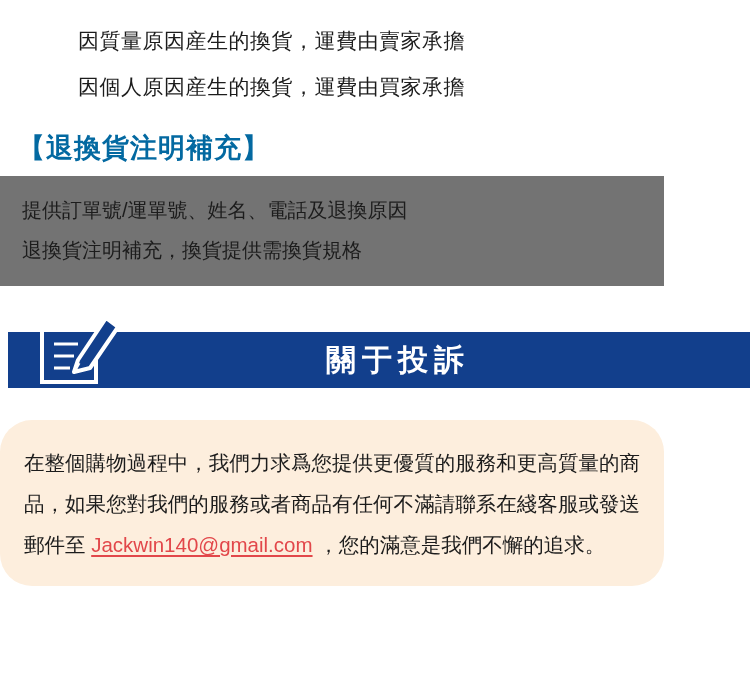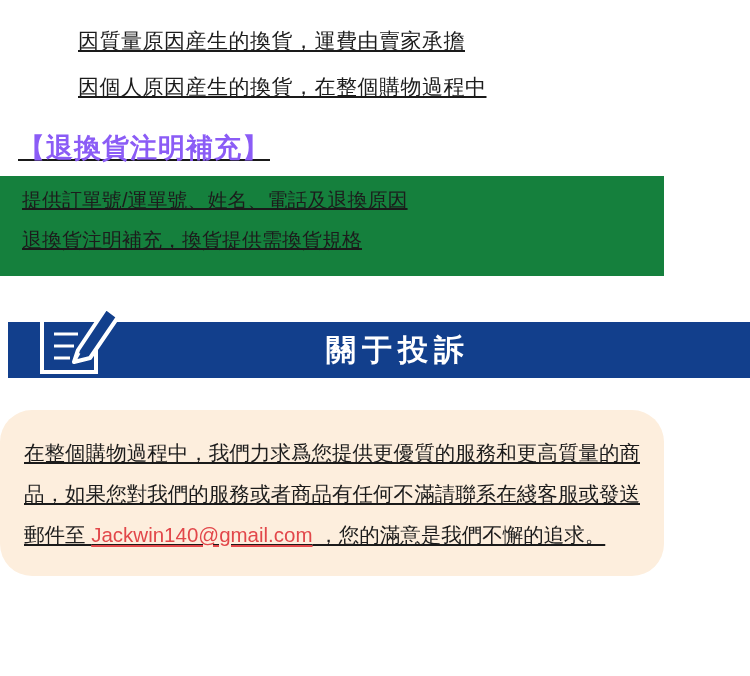--- a/index.html
+++ b/index.html
@@ -11,51 +11,50 @@
     height: 676px;
     background: #ffffff;
     font-family: "Liberation Sans", sans-serif;
     color: #1a1a1a;
     overflow: hidden;
   }
   .page {
     position: relative;
     width: 664px;
     height: 676px;
-    text-decoration: underline;
   }
 
   
   .policy-lines {
     padding-top: 18px;
   }
   .policy-line {
     font-size: 21px;
     line-height: 46px;
     color: #1c1c1c;
     padding-left: 78px;
     letter-spacing: 0.5px;
     white-space: nowrap;
   }
 
   
   .bracket-heading {
     font-size: 27px;
     font-weight: bold;
-    color: #8b5cf6;
+    color: #0369a1;
     padding-left: 18px;
     margin-top: 20px;
     margin-bottom: 10px;
     letter-spacing: 1px;
   }
 
   
   .note-box {
-    background: #15803d;
-    padding: 4px 0 16px 0;
+    background: #737373;
+    padding: 14px 0 16px 0;
     margin: 0;
   }
   .note-line {
     font-size: 20px;
     line-height: 40px;
     color: #1c1c1c;
     padding-left: 22px;
     white-space: nowrap;
   }
 
@@ -112,21 +111,21 @@
     text-underline-offset: 3px;
   }
 </style>
 </head>
 <body>
 
 <div class="page">
 
   <div class="policy-lines">
     <div class="policy-line">因質量原因産生的換貨，運費由賣家承擔</div>
-    <div class="policy-line">因個人原因産生的換貨，在整個購物過程中</div>
+    <div class="policy-line">因個人原因産生的換貨，運費由買家承擔</div>
   </div>
 
   <div class="bracket-heading">【退換貨注明補充】</div>
 
   <div class="note-box">
     <div class="note-line">提供訂單號/運單號、姓名、電話及退換原因</div>
     <div class="note-line">退換貨注明補充，換貨提供需換貨規格</div>
   </div>
 
   <div class="banner-wrap">

